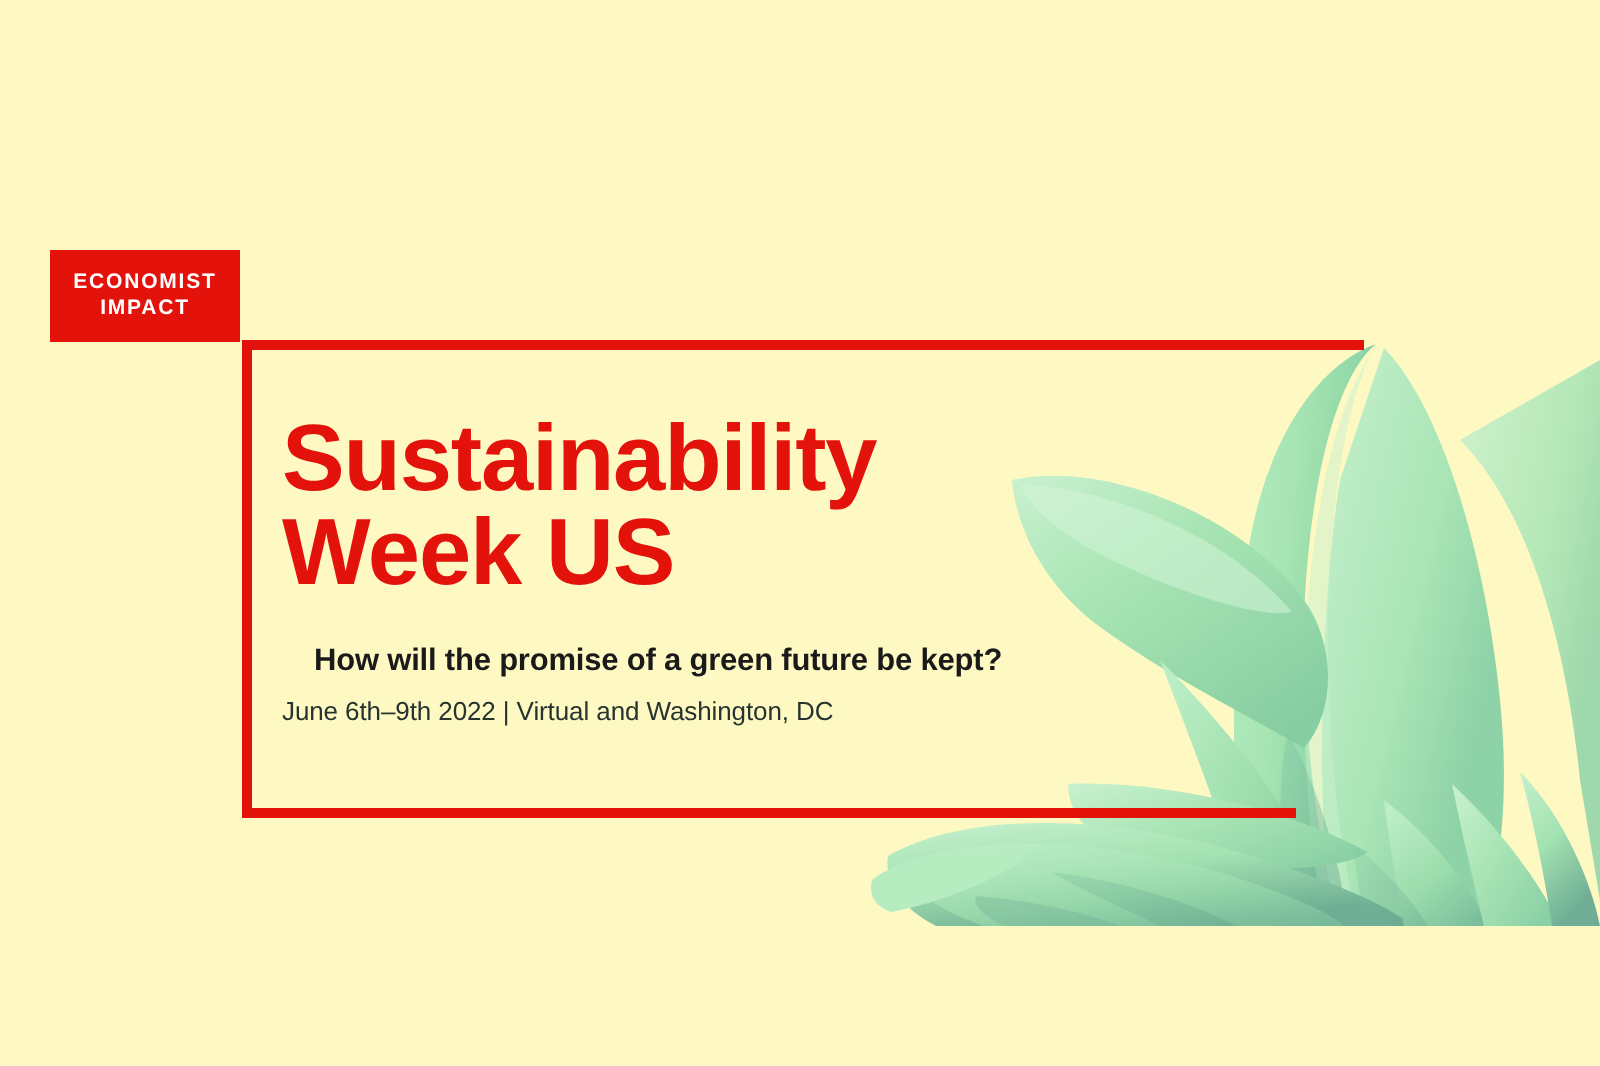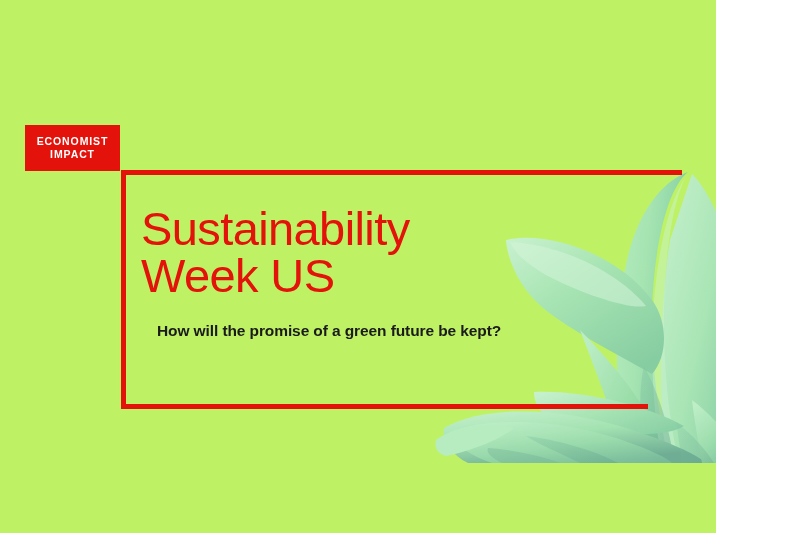--- a/index.html
+++ b/index.html
@@ -7,23 +7,23 @@
     padding: 0;
   }
   body {
     width: 800px;
     height: 533px;
     overflow: hidden;
     font-family: "Liberation Sans", sans-serif;
   }
   #banner {
     position: relative;
-    width: 716px;
+    width: 800px;
     height: 533px;
-    background: #bef264;
+    background: #fef9c3;
     overflow: hidden;
   }
 
   
   #plant-artwork {
     position: absolute;
     left: 430px;
     top: 160px;
     width: 370px;
     height: 303px;
@@ -88,21 +88,21 @@
   #text-block {
     position: absolute;
     left: 141px;
     top: 205px;
     width: 420px;
     z-index: 4;
   }
   #event-title {
     color: #e3120b;
     font-family: "Liberation Sans", sans-serif;
-    font-weight: normal;
+    font-weight: bold;
     font-size: 47px;
     line-height: 47px;
     letter-spacing: -0.6px;
     margin: 0;
     white-space: pre-line;
   }
   #event-tagline {
     color: #1a1a1a;
     font-family: "Liberation Sans", sans-serif;
     font-weight: bold;
@@ -215,15 +215,16 @@
 
   <div id="logo-badge">
     <span class="logo-line">ECONOMIST</span>
     <span class="logo-line">IMPACT</span>
   </div>
 
   <div id="text-block">
     <h1 id="event-title">Sustainability
 Week US</h1>
     <p id="event-tagline">How will the promise of a green future be kept?</p>
+    <p id="event-details">June 6th–9th 2022 | Virtual and Washington, DC</p>
   </div>
 
 </div>
 
 </body></html>

